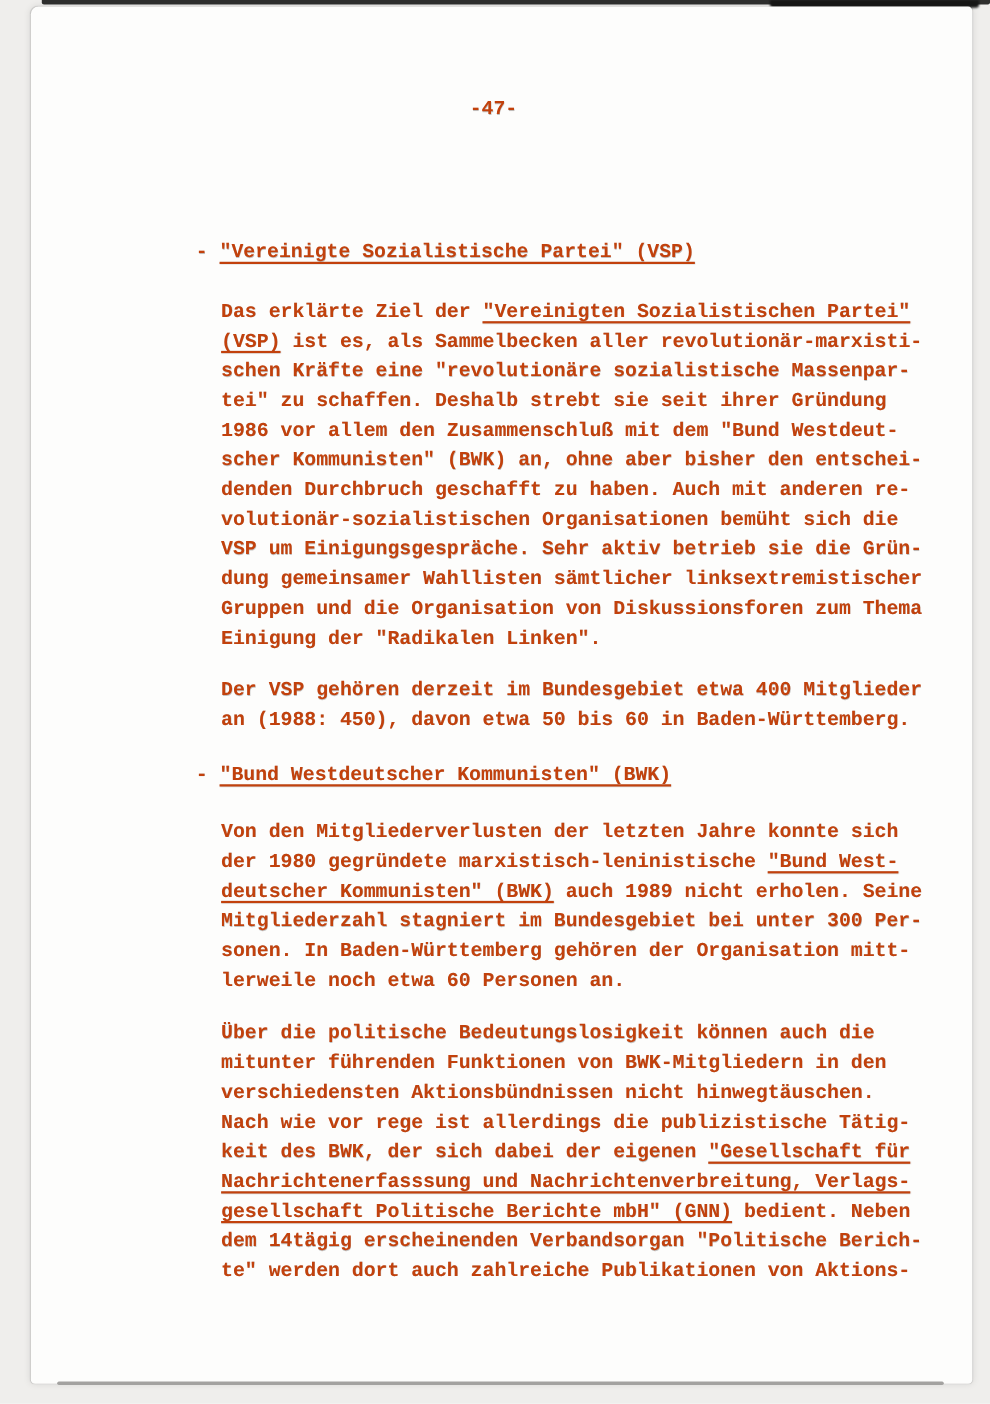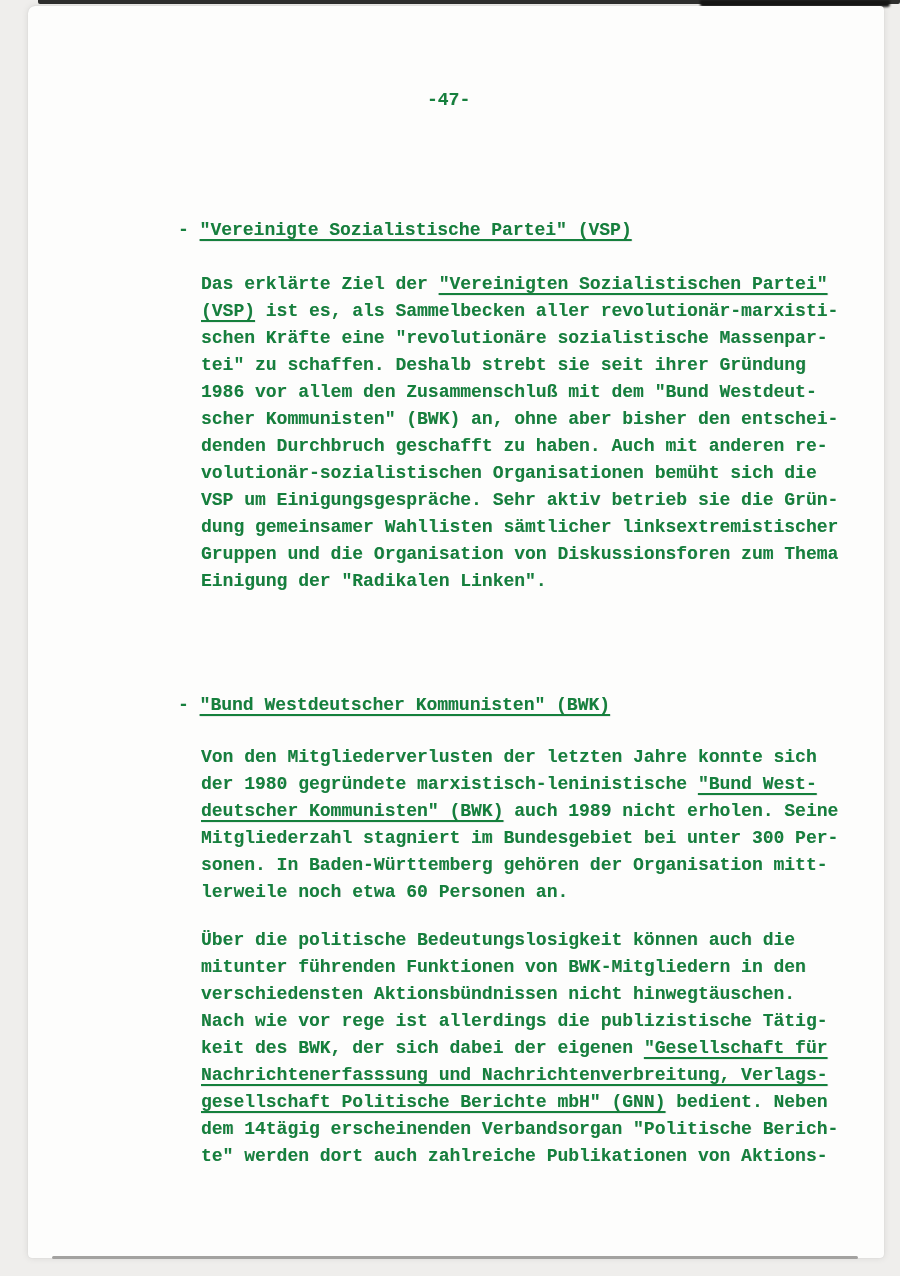--- a/index.html
+++ b/index.html
@@ -28,21 +28,21 @@
   .page {
     position:absolute; left:28px; top:6px; width:856px; height:1252px;
     background:#fdfdfc;
     border-radius:7px 4px 4px 4px;
     box-shadow:0 0 7px rgba(0,0,0,0.10), 0 0 1px rgba(0,0,0,0.15);
   }
 
   .txt {
     font-family:"Liberation Mono", monospace;
     font-size:18px; line-height:27px; font-weight:700;
-    color:#15803d; white-space:pre;
+    color:#c2410c; white-space:pre;
     text-shadow:0.3px 0.3px 0 rgba(20,20,20,0.25);
   }
   .u {
     text-decoration:underline;
     text-decoration-thickness:1.8px;
     text-underline-offset:4px;
   }
   .page-number { position:absolute; left:399px; top:81px; }
   .section-heading { position:absolute; left:85px; top:158px; }
   .block { position:absolute; left:173px; }
@@ -53,19 +53,20 @@
 
 <div class="scan">
   <div class="top-edge-line"></div>
   <div class="top-edge-thick"></div>
 
   <div class="page" id="page">
     <div class="page-number txt">-47-</div>
 
   <div class="block txt bullet" style="top: 211px;"><div class="line"><span>- </span><span class="u">"Vereinigte Sozialistische Partei" (VSP)</span></div></div>
       <div class="block txt para" style="top: 265px;"><div class="line"><span>Das erklärte Ziel der </span><span class="u">"Vereinigten Sozialistischen Partei"</span></div><div class="line"><span class="u">(VSP)</span><span> ist es, als Sammelbecken aller revolutionär-marxisti-</span></div><div class="line"><span>schen Kräfte eine "revolutionäre sozialistische Massenpar-</span></div><div class="line"><span>tei" zu schaffen. Deshalb strebt sie seit ihrer Gründung</span></div><div class="line"><span>1986 vor allem den Zusammenschluß mit dem "Bund Westdeut-</span></div><div class="line"><span>scher Kommunisten" (BWK) an, ohne aber bisher den entschei-</span></div><div class="line"><span>denden Durchbruch geschafft zu haben. Auch mit anderen re-</span></div><div class="line"><span>volutionär-sozialistischen Organisationen bemüht sich die</span></div><div class="line"><span>VSP um Einigungsgespräche. Sehr aktiv betrieb sie die Grün-</span></div><div class="line"><span>dung gemeinsamer Wahllisten sämtlicher linksextremistischer</span></div><div class="line"><span>Gruppen und die Organisation von Diskussionsforen zum Thema</span></div><div class="line"><span>Einigung der "Radikalen Linken".</span></div></div>
+      <div class="block txt para" style="top: 609px;"><div class="line"><span>Der VSP gehören derzeit im Bundesgebiet etwa 400 Mitglieder</span></div><div class="line"><span>an (1988: 450), davon etwa 50 bis 60 in Baden-Württemberg.</span></div></div>
       <div class="block txt bullet" style="top: 686px;"><div class="line"><span>- </span><span class="u">"Bund Westdeutscher Kommunisten" (BWK)</span></div></div>
       <div class="block txt para" style="top: 738px;"><div class="line"><span>Von den Mitgliederverlusten der letzten Jahre konnte sich</span></div><div class="line"><span>der 1980 gegründete marxistisch-leninistische </span><span class="u">"Bund West-</span></div><div class="line"><span class="u">deutscher Kommunisten" (BWK)</span><span> auch 1989 nicht erholen. Seine</span></div><div class="line"><span>Mitgliederzahl stagniert im Bundesgebiet bei unter 300 Per-</span></div><div class="line"><span>sonen. In Baden-Württemberg gehören der Organisation mitt-</span></div><div class="line"><span>lerweile noch etwa 60 Personen an.</span></div></div>
       <div class="block txt para" style="top: 921px;"><div class="line"><span>Über die politische Bedeutungslosigkeit können auch die</span></div><div class="line"><span>mitunter führenden Funktionen von BWK-Mitgliedern in den</span></div><div class="line"><span>verschiedensten Aktionsbündnissen nicht hinwegtäuschen.</span></div><div class="line"><span>Nach wie vor rege ist allerdings die publizistische Tätig-</span></div><div class="line"><span>keit des BWK, der sich dabei der eigenen </span><span class="u">"Gesellschaft für</span></div><div class="line"><span class="u">Nachrichtenerfasssung und Nachrichtenverbreitung, Verlags-</span></div><div class="line"><span class="u">gesellschaft Politische Berichte mbH" (GNN)</span><span> bedient. Neben</span></div><div class="line"><span>dem 14tägig erscheinenden Verbandsorgan "Politische Berich-</span></div><div class="line"><span>te" werden dort auch zahlreiche Publikationen von Aktions-</span></div></div>
     </div>
 
   <div class="bottom-edge-line"></div>
 </div>
 
 </body></html>

